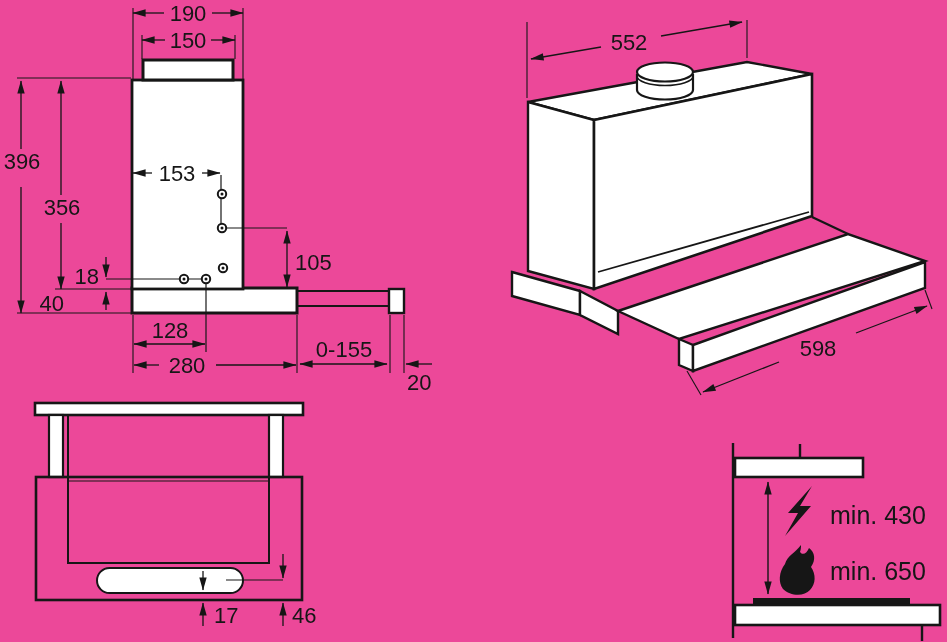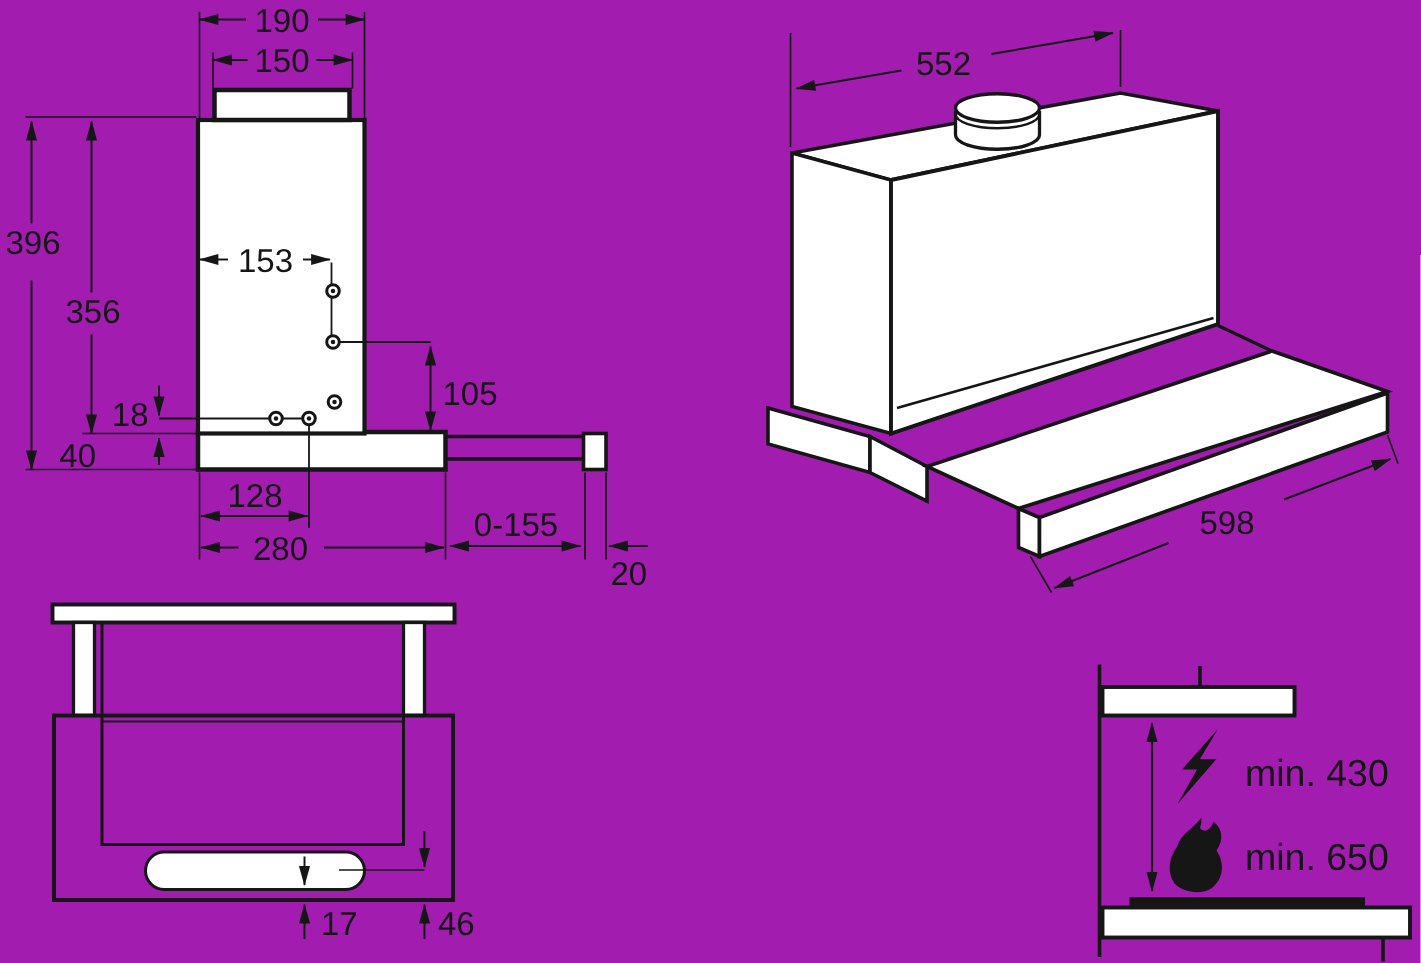--- a/index.html
+++ b/index.html
@@ -1,16 +1,16 @@
 <!DOCTYPE html>
 <html><head>
 <meta charset="utf-8">
 <style>
   html,body{margin:0;padding:0;background:#ffffff;}
-  .canvas{position:relative;width:947px;height:642px;background:#a21caf;overflow:hidden;
+  .canvas{position:relative;width:947px;height:642px;background:#ec4899;overflow:hidden;
           font-family:"Liberation Sans", sans-serif;}
   svg{display:block;}
   text{font-family:"Liberation Sans", sans-serif;fill:#161616;}
   .dim{font-size:22px;}
   .dim-lg{font-size:25px;}
   .obj{stroke:#161616;fill:none;}
   .objw{stroke:#161616;fill:#ffffff;}
   .dl{stroke:#161616;fill:none;}
 </style>
 </head>

